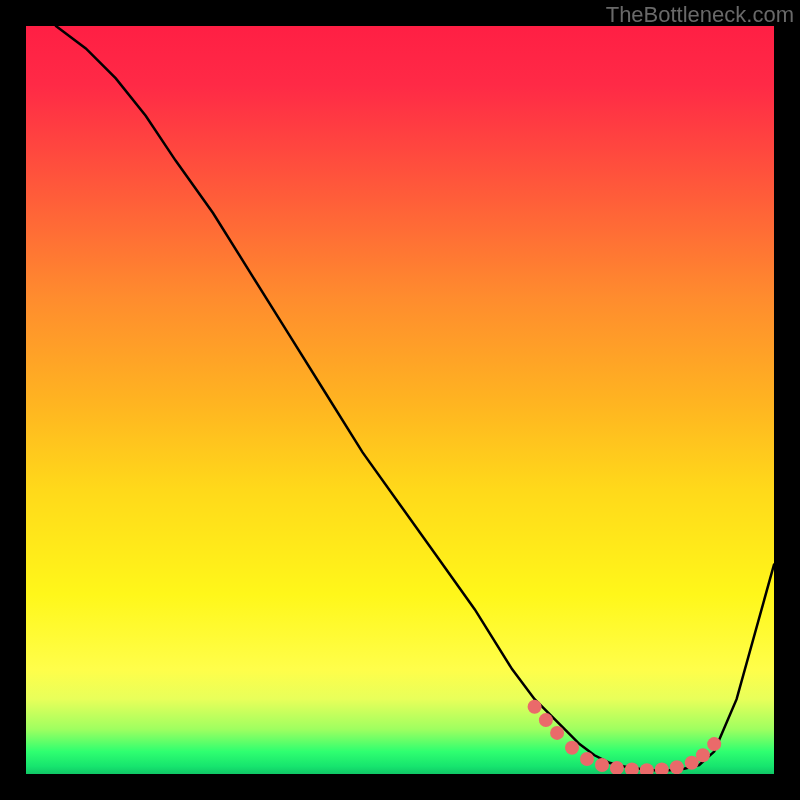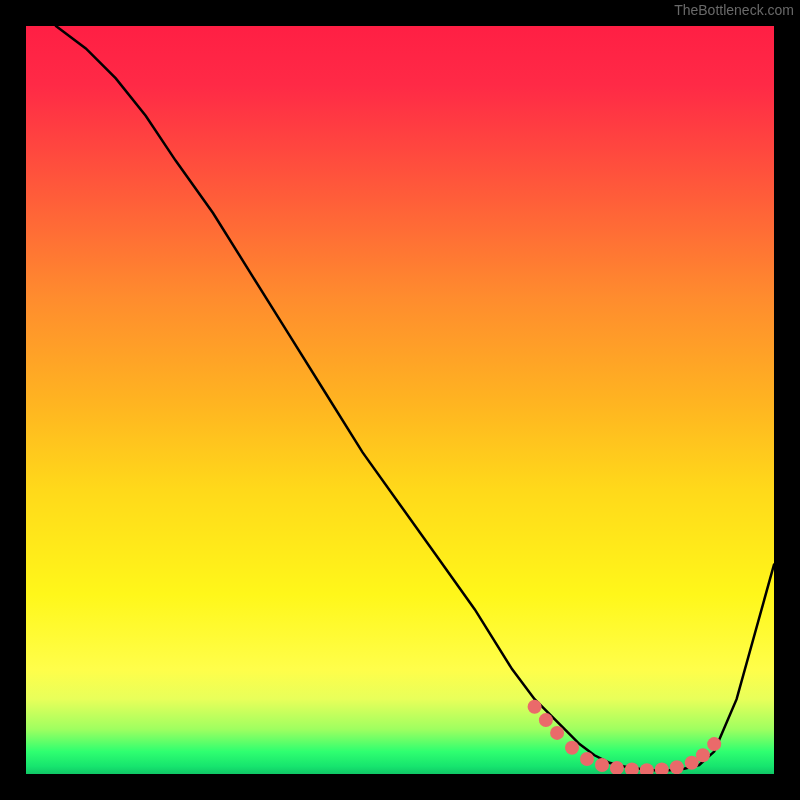--- a/index.html
+++ b/index.html
@@ -36,21 +36,21 @@
     position: absolute;
     left: 0; top: 0;
     width: 748px; height: 748px;
     pointer-events: none;
   }
   .watermark {
     position: absolute;
     top: 2px;
     right: 6px;
     font-family: Arial, Helvetica, sans-serif;
-    font-size: 14px;
+    font-size: 22px;
     color: #696969;
     letter-spacing: 0;
   }
 </style>
 </head>
 <body>
 
 <div class="frame">
   <div class="plot">
     <svg class="curve" viewBox="0 0 748 748">

